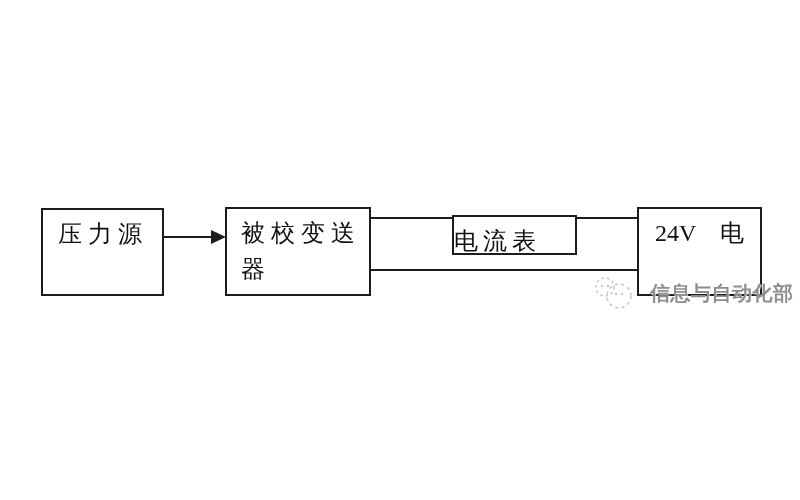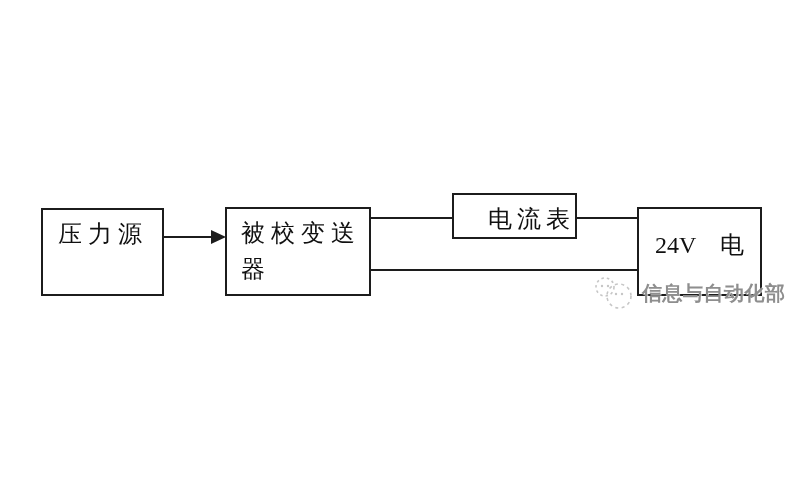--- a/index.html
+++ b/index.html
@@ -20,24 +20,24 @@
     margin-top:6px;
   }
   .box .line { line-height:36px; white-space:nowrap; }
 
   #box-pressure   { left:41px;  top:202px; width:123px; height:88px; padding:6px 0 0 15px; }
   #box-pressure .line { letter-spacing:6px; }
 
   #box-transmitter { left:225px; top:201px; width:146px; height:89px; padding:6px 0 16px 14px; }
   #box-transmitter .l1 { letter-spacing:6px; }
 
-  #box-ammeter    { left:452px; top:187px; width:125px; height:46px; text-align:right; }
+  #box-ammeter    { left:452px; top:209px; width:125px; height:40px; text-align:left; }
   #box-ammeter .line { line-height:48px; letter-spacing:5px; }
 
-  #box-power      { left:637px; top:201px; width:125px; height:89px; padding:18px 16px 0 16px; }
+  #box-power      { left:637px; top:201px; width:125px; height:89px; padding:6px 16px 0 16px; }
   #box-power .l1  { display:flex; justify-content:space-between; }
   #box-power .l2  { letter-spacing:4px; }
 
   .wire {
     position:absolute; height:2px;
     background:var(--stroke,#1c1c1c);
   }
   #wire-top-left   { left:370px; top:217px; width:82px;  }
   #wire-top-right  { left:575px; top:217px; width:62px;  }
   #wire-bottom     { left:370px; top:269px; width:267px; }
@@ -49,21 +49,21 @@
     border-top:7px solid transparent;
     border-bottom:7px solid transparent;
   }
 
   #watermark {
     position:absolute; left:593px; top:275px;
     display:flex; align-items:center;
     pointer-events:none;
   }
   #watermark-text {
-    margin-left:5px;
+    margin-left:13px;
     font-family:"Liberation Sans","DejaVu Sans",sans-serif;
     font-weight:bold;
     font-size:20px;
     letter-spacing:0.5px;
     color:var(--watermark-text,#8e8e8e);
     text-shadow:1px 1px 0 rgba(255,255,255,0.65);
     white-space:nowrap;
   }
 </style>
 </head>

